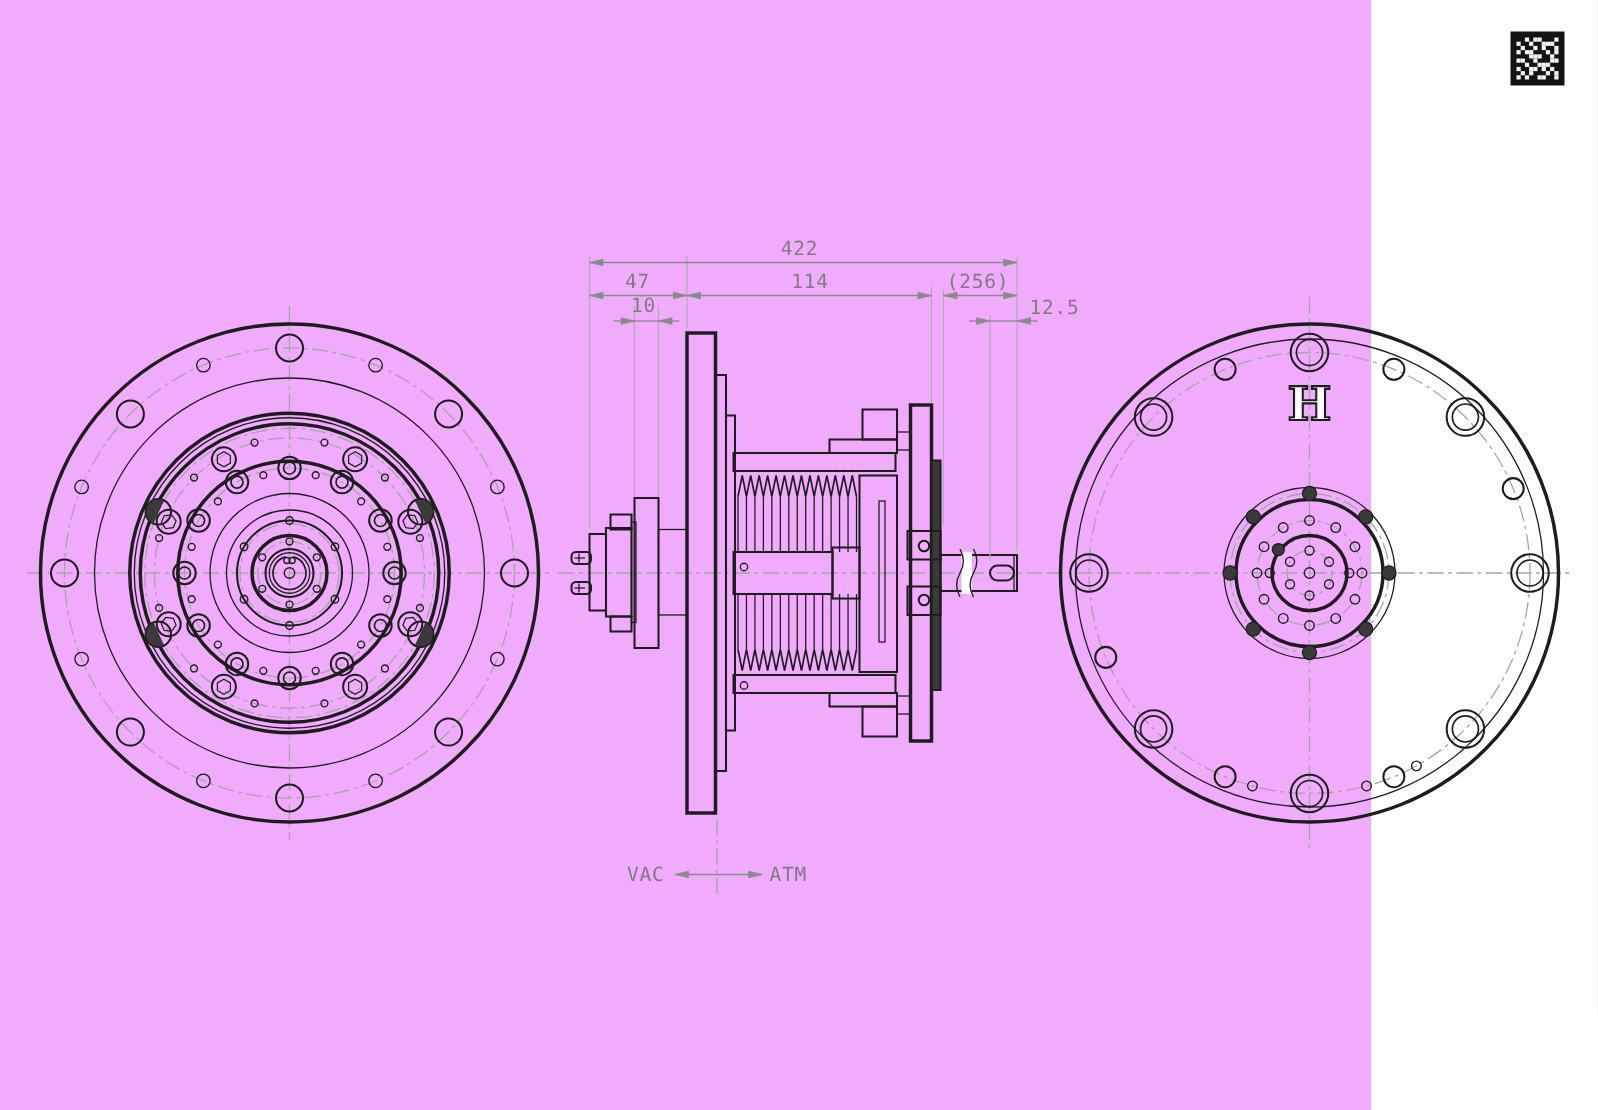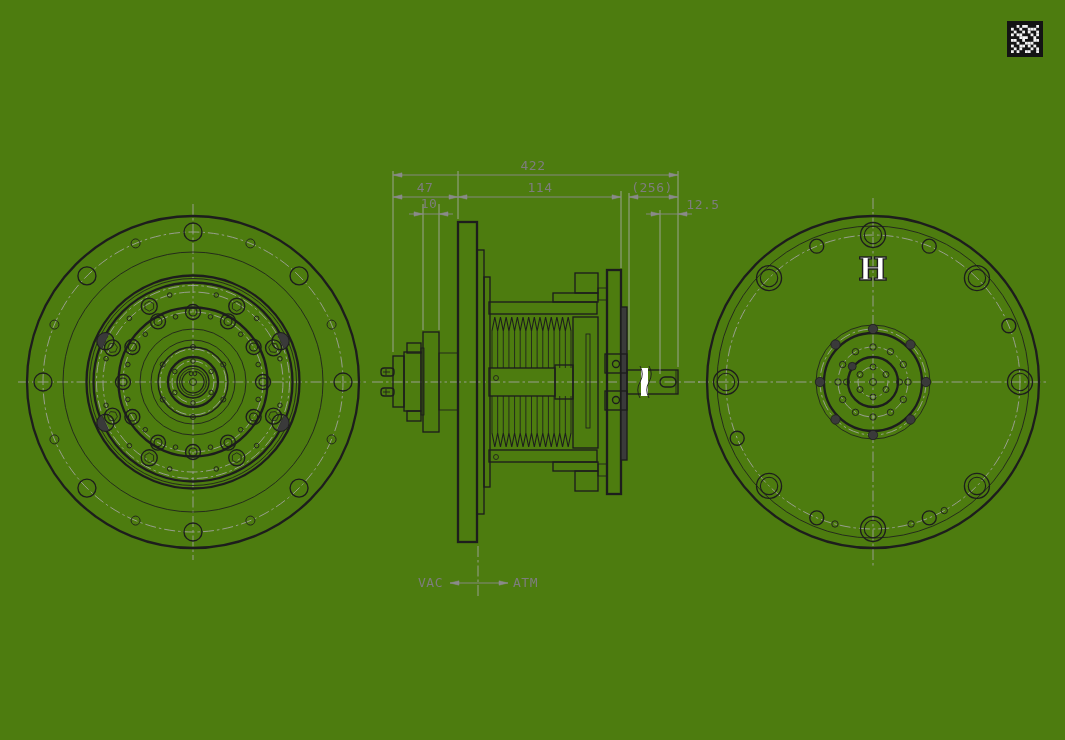--- a/index.html
+++ b/index.html
@@ -1,16 +1,16 @@
 <!DOCTYPE html>
 <html><head>
 <meta charset="utf-8">
 <style>
   html,body{margin:0;padding:0;background:#ffffff;width:1065px;height:740px;overflow:hidden;}
-  #stage{position:relative;width:1065px;height:740px;background:#4d7c0f;}
+  #stage{position:relative;width:914px;height:740px;background:#f0abfc;}
   svg{display:block;}
   text{user-select:none;}
   .dimtext{
     font-family:"DejaVu Sans Mono","Liberation Mono",monospace;
     font-size:13px; fill:#7d7d7d; letter-spacing:0.5px;
   }
   .hmark{
     font-family:"DejaVu Serif","Liberation Serif",serif;
     font-size:31px; font-weight:bold;
     fill:#ffffff; stroke:#1d1d1d; stroke-width:1.4px;

